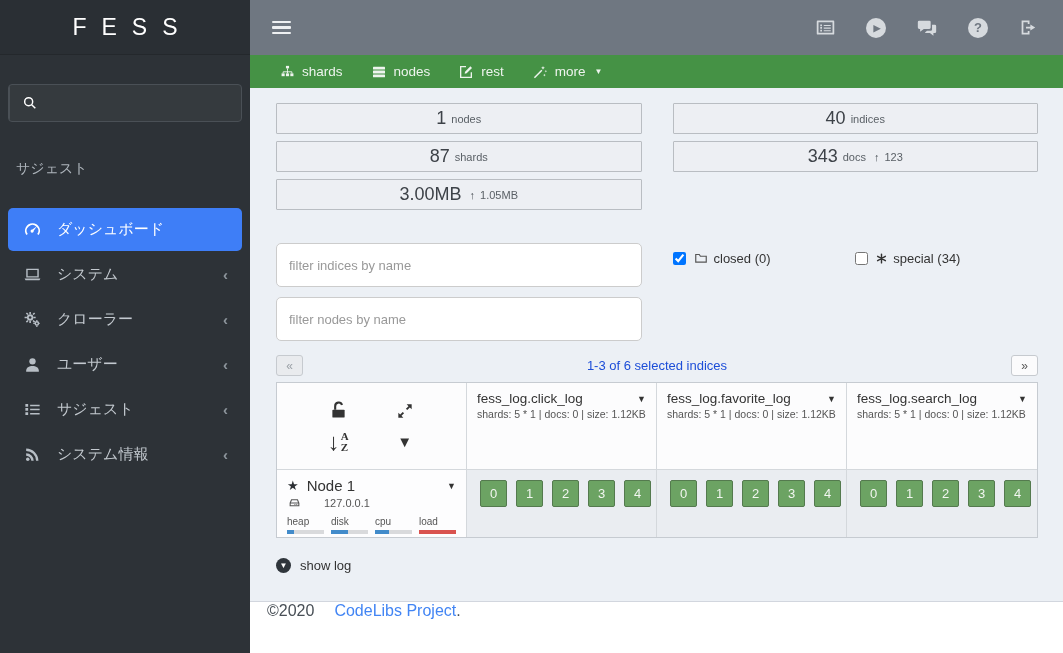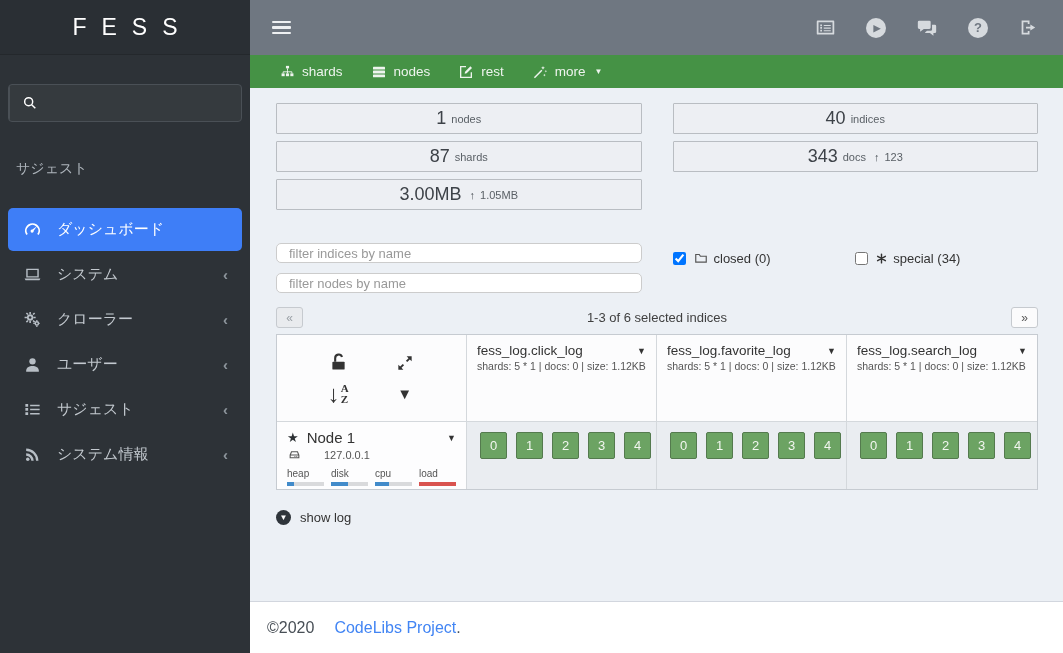--- a/index.html
+++ b/index.html
@@ -41,32 +41,32 @@
   .content { flex:1; padding:15px 25px 0 26px; overflow:hidden; background:#ecf0f5; }
   .cols { display:flex; gap:31px; }
   .col { flex:1; min-width:0; }
 
   .statbox { height:31px; border:1px solid #b9bdc2; background:#edeff3; border-radius:1px; display:flex; align-items:center; justify-content:center; gap:5px; margin-bottom:7px; color:#3d4248; }
   .stat-big { font-size:18px; }
   .stat-small { font-size:11px; color:#5a6066; }
   .up-ic { font-size:11px; font-weight:bold; color:#4a5056; margin-left:3px; }
 
   .filters { margin-top:26px; }
-  .filter-input { width:100%; height:20px; border:1px solid #ccc; border-radius:5px; padding:0 12px; font-size:13px; color:#333; background:#fff; outline:none; font-family:"Liberation Sans", sans-serif; }
+  .filter-input { width:100%; height:44px; border:1px solid #ccc; border-radius:5px; padding:0 12px; font-size:13px; color:#333; background:#fff; outline:none; font-family:"Liberation Sans", sans-serif; }
   .filter-input::placeholder { color:#999; }
   .filter-input + .filter-input { margin-top:10px; }
   .checkrow { display:flex; align-items:center; height:30px; }
   .checkgroup { flex:1; display:flex; align-items:center; gap:6px; font-size:13px; color:#333; }
   .checkgroup input { margin-right:2px; }
 
   .pager { margin-top:14px; display:flex; align-items:center; }
   .pager-btn { width:27px; height:21px; border:1px solid #c6cacf; border-radius:3px; font-size:12px; display:flex; align-items:center; justify-content:center; cursor:pointer; }
   .pager-prev { background:#e9ebee; color:#9aa0a6; }
   .pager-next { background:#fbfbfc; color:#555; }
-  .pager-text { flex:1; text-align:center; font-size:13px; color:#404040; }
+  .pager-text { flex:1; text-align:center; font-size:13px; color:#1d4ed8; }
 
   .cluster-table { margin-top:6px; display:grid; grid-template-columns:190px 190px 190px 1fr; border:1px solid #c6cbd1; background:#fcfcfd; }
   .cell { border-right:1px solid #d4d8dc; }
   .cell:nth-child(4n) { border-right:none; }
   .th { min-height:87px; border-bottom:1px solid #d4d8dc; background:#fcfcfd; }
   .icons-cell { display:grid; grid-template-columns:1fr 1fr; grid-template-rows:1fr 1fr; align-items:center; justify-items:center; padding:12px 28px; color:#333; }
   .icons-cell > * { cursor:pointer; }
   .sort-ic { display:flex; align-items:center; gap:1px; }
   .sort-arrow { font-size:24px; font-weight:bold; line-height:1; }
   .sort-az { display:flex; flex-direction:column; font-family:"Liberation Serif", serif; font-weight:bold; font-size:11px; line-height:0.95; }
@@ -87,21 +87,21 @@
   .metric-label { font-size:10px; color:#555; margin-bottom:3px; }
   .track { height:4px; background:#d9dadc; }
   .fill { height:100%; }
 
   .shard-cell { background:#eaedf1; padding:10px 0 0 13px; display:flex; gap:9px; align-items:flex-start; }
   .shard { width:27px; height:27px; flex:0 0 27px; background:#6ca363; border:1px solid #547a4e; border-radius:2px; color:#f2f6f0; font-size:13px; display:flex; align-items:center; justify-content:center; cursor:pointer; }
 
   .showlog { margin-top:20px; display:flex; align-items:center; gap:9px; font-size:13px; color:#333; cursor:pointer; }
   .circle-dark { width:15px; height:15px; border-radius:50%; background:#2f353b; color:#fff; font-size:8px; display:flex; align-items:center; justify-content:center; }
 
-  .footer { height:52px; flex:0 0 52px; background:#fff; border-top:1px solid #d2d6de; display:flex; align-items:center; padding:0 17px; font-size:16px; color:#484f56; }
+  .footer { height:52px; flex:0 0 52px; background:#fff; border-top:1px solid #d2d6de; display:flex; align-items:flex-start; padding:0 17px; font-size:16px; color:#484f56; }
   .footer a { color:#4285f4; text-decoration:none; margin-left:20px; cursor:pointer; }
 
   svg { display:block; }
 </style>
 </head>
 <body>
 
 <div class="screen">
 
   <aside class="sidebar">

